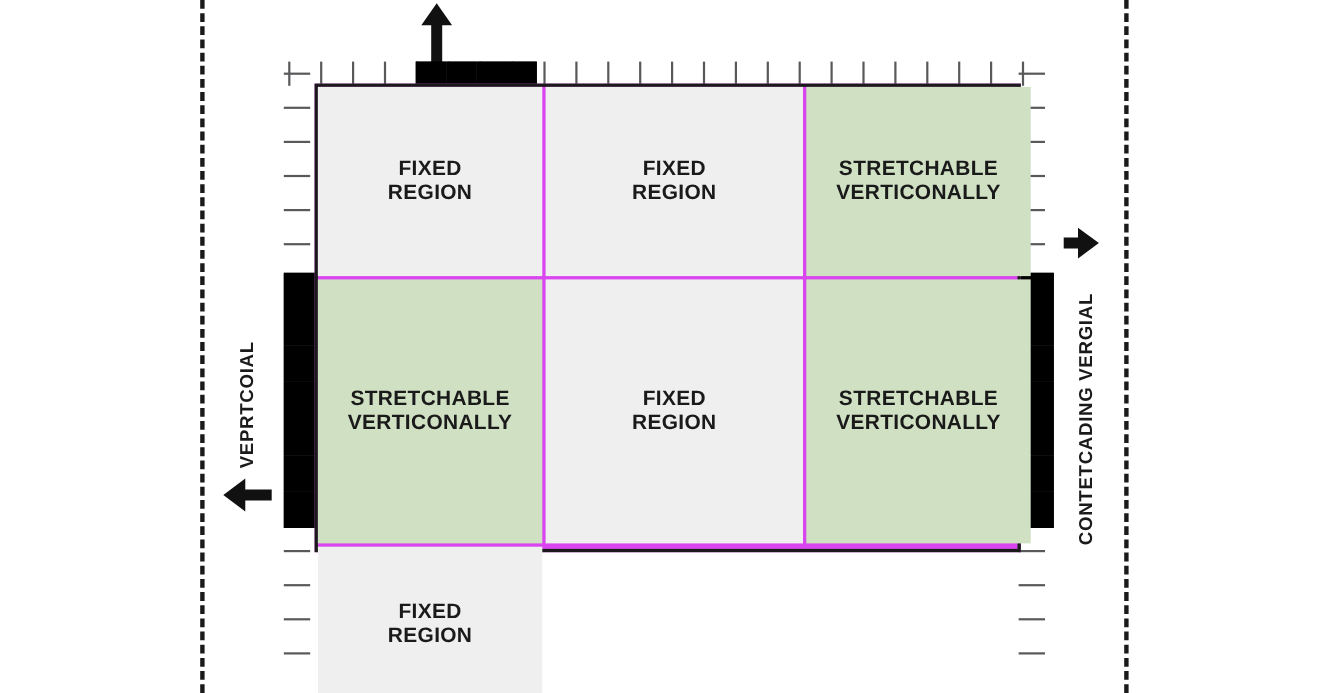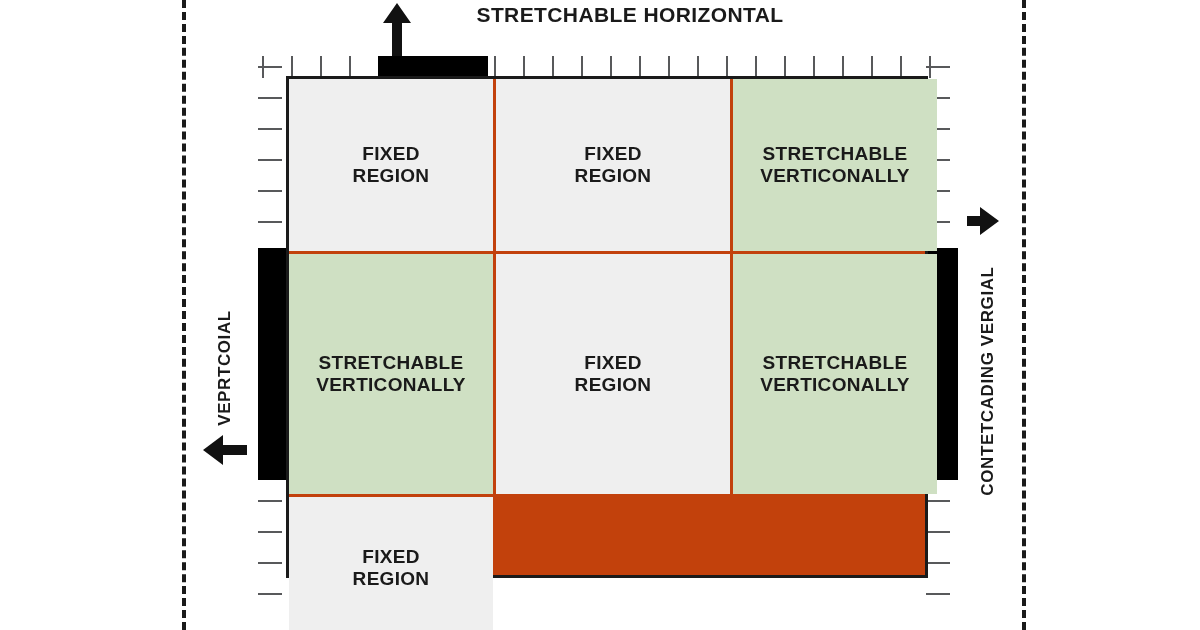--- a/index.html
+++ b/index.html
@@ -65,27 +65,27 @@
   .tick{position:absolute;background:#58595b;}
   .tick-v{width:2px;height:22px;top:0;}
   .tick-h{height:2px;width:24px;left:0;}
 
   .blackseg{position:absolute;background:#000000;border:1px solid #000;box-sizing:border-box;}
 
   
   #grid{
     position:absolute;
     left:286px;top:76px;
-    width:642px;height:502px;
+    width:642px;height:426px;
     display:grid;
     grid-template-columns:204px 234px 204px;
     grid-template-rows:172px 240px 142px;
     border:3px solid #1a1a1a;
     box-sizing:border-box;
-    background:#c2410c;
+    background:#d946ef;
     gap:3px;
   }
   .cell{
     display:flex;align-items:center;justify-content:center;
     text-align:center;
     font-weight:bold;
     color:#1a1a1a;
     line-height:1.18;
     padding:4px 6px;
     box-sizing:border-box;
@@ -98,21 +98,20 @@
   .cell.content{background:#ffffff;font-size:25px;letter-spacing:.2px;}
 </style>
 </head>
 <body>
 
 <div id="stage">
 
   <div class="dashed-guide" id="guide-left"></div>
   <div class="dashed-guide" id="guide-right"></div>
 
-  <div id="top-caption">STRETCHABLE HORIZONTAL</div>
 
   <div class="arrow" id="arrow-up">
     <svg width="30" height="58" viewBox="0 0 30 58">
       <polygon points="15,1 29,21 20,21 20,57 10,57 10,21 1,21" fill="#111111"></polygon>
     </svg>
   </div>
 
   <div class="arrow" id="arrow-right">
     <svg width="34" height="30" viewBox="0 0 34 30">
       <polygon points="33,15 14,29 14,20 1,20 1,10 14,10 14,1" fill="#111111"></polygon>

